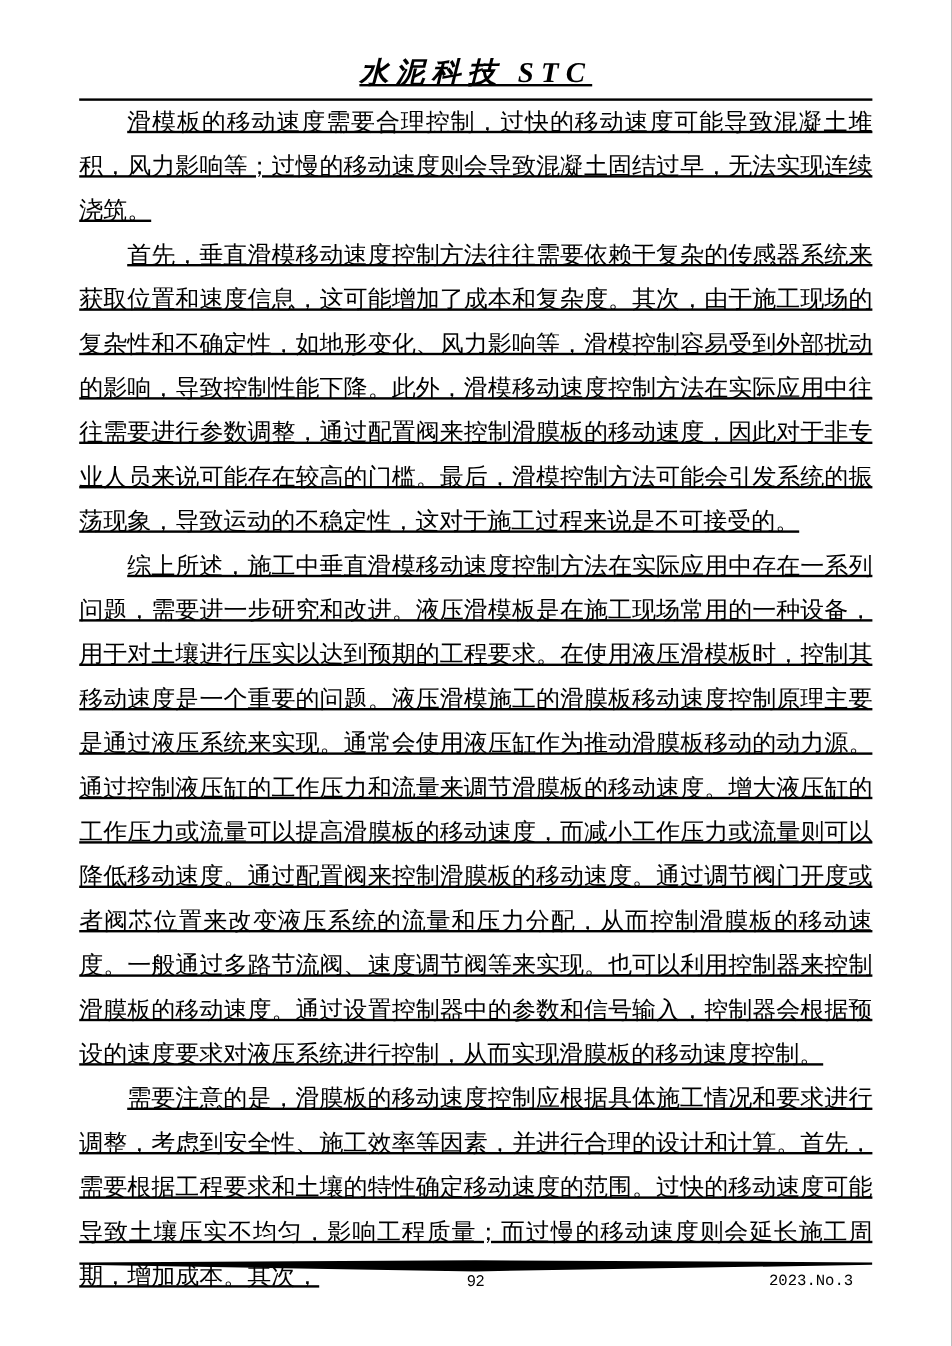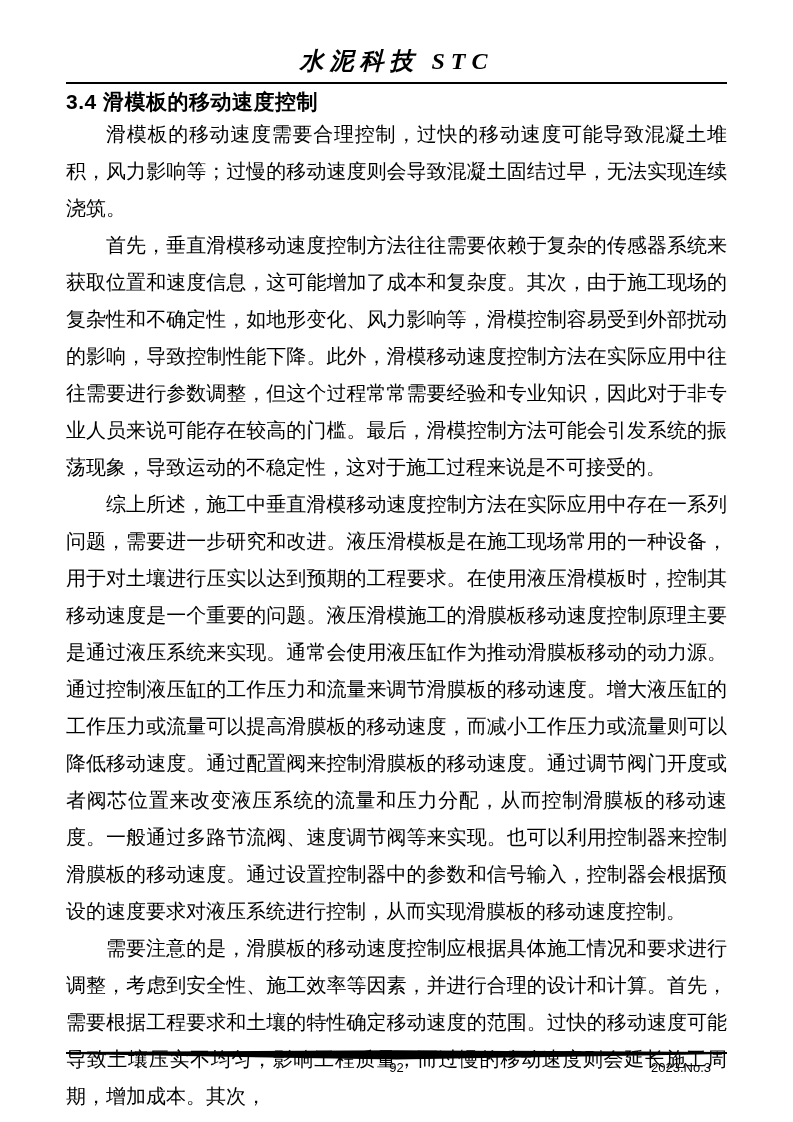--- a/index.html
+++ b/index.html
@@ -16,20 +16,21 @@
     background: #ffffff;
     color: #000000;
     font-family: "Liberation Serif", "DejaVu Serif", serif;
     overflow: hidden;
   }
   .content {
     position: absolute;
     left: 66px;
     top: 0;
     width: 661px;
+    text-decoration: underline;
   }
   .journal-title {
     margin-top: 44px;
     height: 34px;
     line-height: 34px;
     text-align: center;
     font-size: 24px;
     font-style: italic;
     font-weight: 600;
     letter-spacing: 6px;
@@ -76,37 +77,37 @@
   .page-number {
     position: absolute;
     left: 50%;
     top: 2px;
     transform: translateX(-50%);
   }
   .issue-number {
     position: absolute;
     right: 16px;
     top: 2px;
+    font-family: Liberation Mono, monospace;
   }
 </style>
 </head>
 <body>
 
 <div class="page">
   <div class="content">
 
     <div class="journal-title">水泥科技 STC</div>
 
     <div class="header-rule"></div>
 
-    <h2 class="section-heading">3.4 滑模板的移动速度控制</h2>
 
     <div class="body-text">
       <p>滑模板的移动速度需要合理控制，过快的移动速度可能导致混凝土堆积，风力影响等；过慢的移动速度则会导致混凝土固结过早，无法实现连续浇筑。</p>
-      <p>首先，垂直滑模移动速度控制方法往往需要依赖于复杂的传感器系统来获取位置和速度信息，这可能增加了成本和复杂度。其次，由于施工现场的复杂性和不确定性，如地形变化、风力影响等，滑模控制容易受到外部扰动的影响，导致控制性能下降。此外，滑模移动速度控制方法在实际应用中往往需要进行参数调整，但这个过程常常需要经验和专业知识，因此对于非专业人员来说可能存在较高的门槛。最后，滑模控制方法可能会引发系统的振荡现象，导致运动的不稳定性，这对于施工过程来说是不可接受的。</p>
+      <p>首先，垂直滑模移动速度控制方法往往需要依赖于复杂的传感器系统来获取位置和速度信息，这可能增加了成本和复杂度。其次，由于施工现场的复杂性和不确定性，如地形变化、风力影响等，滑模控制容易受到外部扰动的影响，导致控制性能下降。此外，滑模移动速度控制方法在实际应用中往往需要进行参数调整，通过配置阀来控制滑膜板的移动速度，因此对于非专业人员来说可能存在较高的门槛。最后，滑模控制方法可能会引发系统的振荡现象，导致运动的不稳定性，这对于施工过程来说是不可接受的。</p>
       <p>综上所述，施工中垂直滑模移动速度控制方法在实际应用中存在一系列问题，需要进一步研究和改进。液压滑模板是在施工现场常用的一种设备，用于对土壤进行压实以达到预期的工程要求。在使用液压滑模板时，控制其移动速度是一个重要的问题。液压滑模施工的滑膜板移动速度控制原理主要是通过液压系统来实现。通常会使用液压缸作为推动滑膜板移动的动力源。通过控制液压缸的工作压力和流量来调节滑膜板的移动速度。增大液压缸的工作压力或流量可以提高滑膜板的移动速度，而减小工作压力或流量则可以降低移动速度。通过配置阀来控制滑膜板的移动速度。通过调节阀门开度或者阀芯位置来改变液压系统的流量和压力分配，从而控制滑膜板的移动速度。一般通过多路节流阀、速度调节阀等来实现。也可以利用控制器来控制滑膜板的移动速度。通过设置控制器中的参数和信号输入，控制器会根据预设的速度要求对液压系统进行控制，从而实现滑膜板的移动速度控制。</p>
       <p>需要注意的是，滑膜板的移动速度控制应根据具体施工情况和要求进行调整，考虑到安全性、施工效率等因素，并进行合理的设计和计算。首先，需要根据工程要求和土壤的特性确定移动速度的范围。过快的移动速度可能导致土壤压实不均匀，影响工程质量；而过慢的移动速度则会延长施工周期，增加成本。其次，</p>
     </div>
 
   </div>
 
   <svg class="footer-bar" viewBox="0 0 661 10" preserveAspectRatio="none" aria-hidden="true">
     <polygon points="0,2 330.5,0.3 661,2 661,4 330.5,9.5 0,4" fill="#000000"></polygon>
   </svg>
 

